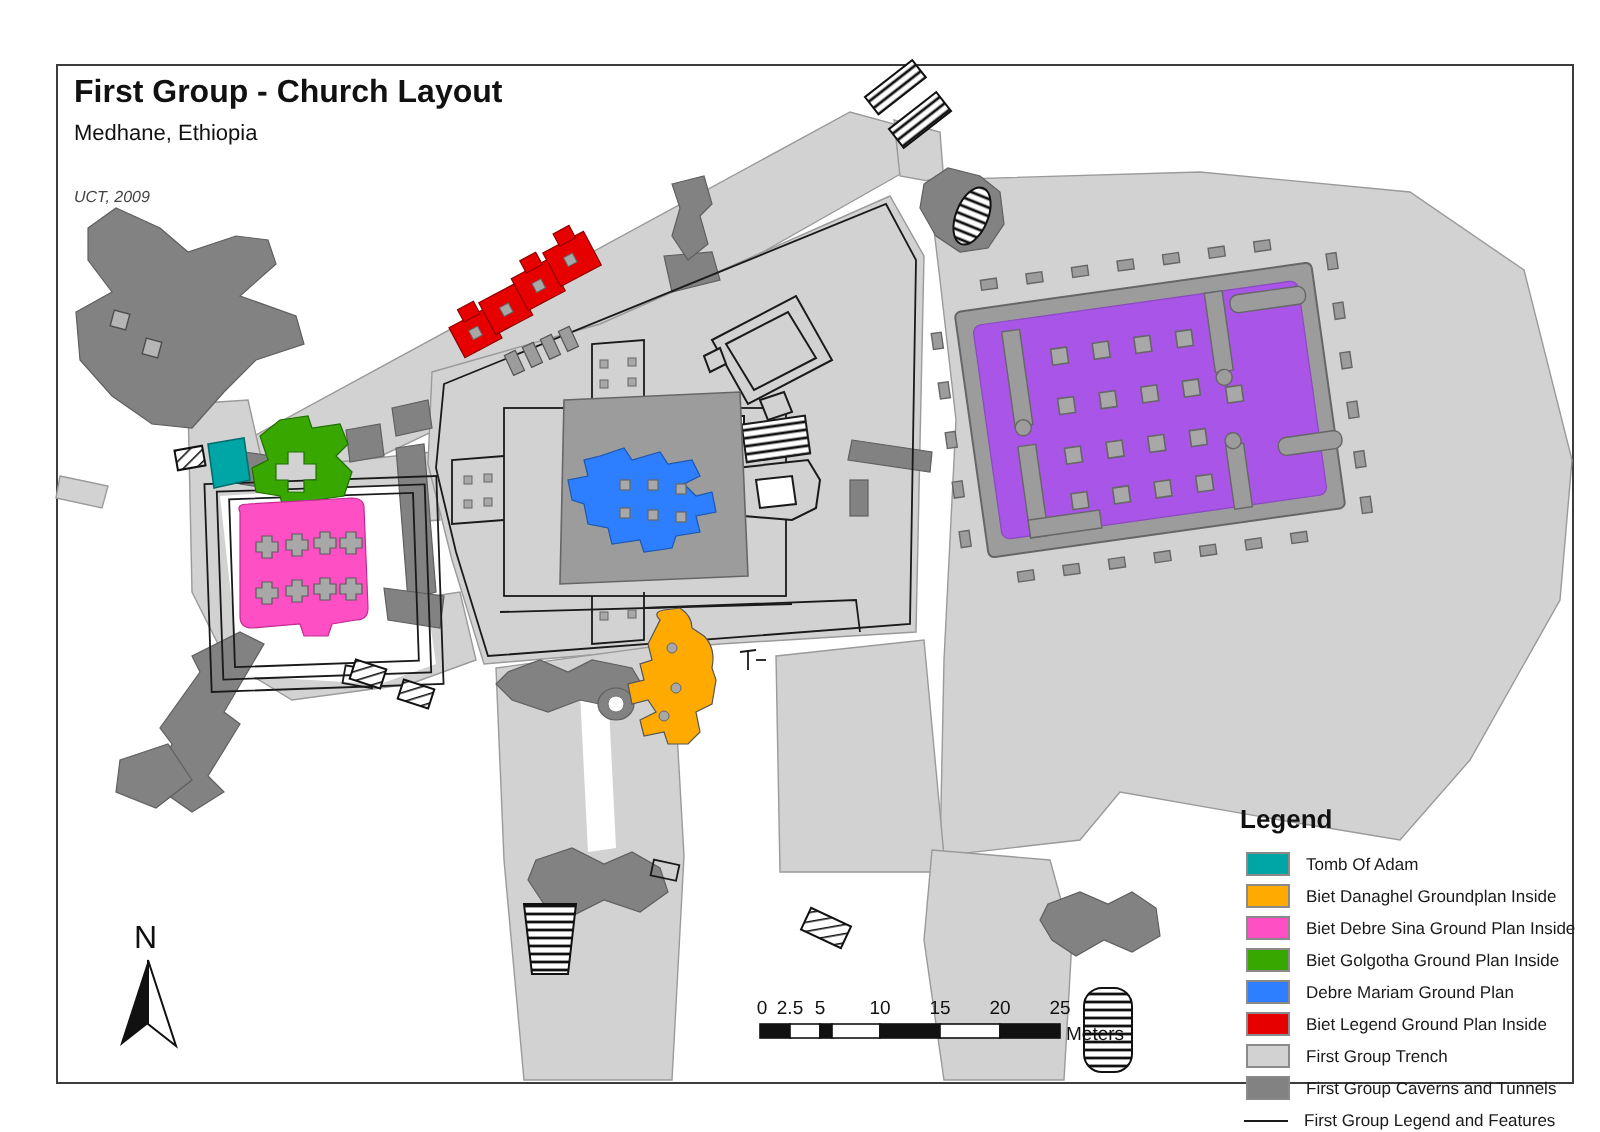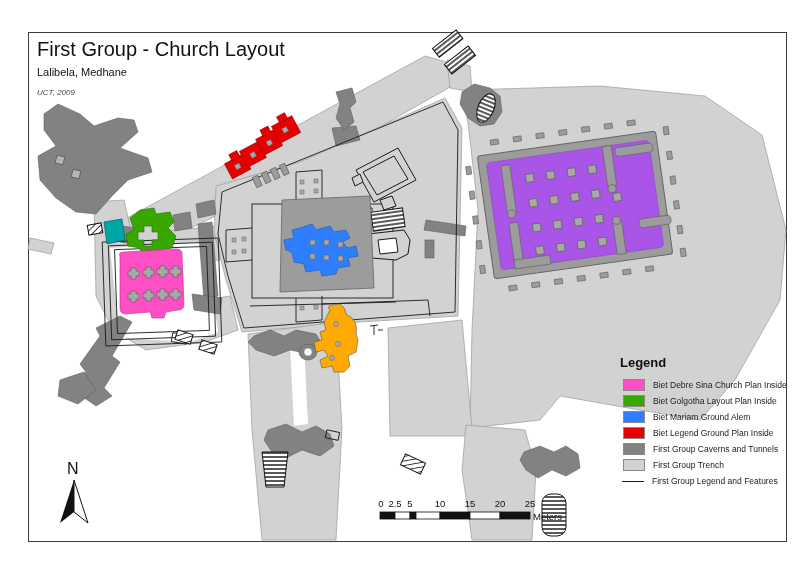--- a/index.html
+++ b/index.html
@@ -2,25 +2,25 @@
 <html><head>
 <meta charset="utf-8">
 <style>
   html,body{margin:0;padding:0;background:#ffffff;}
   body{width:800px;height:566px;position:relative;overflow:hidden;
        font-family:"Liberation Sans","DejaVu Sans",sans-serif;color:#111;}
   #frame{position:absolute;left:28px;top:32px;width:757px;height:508px;
          border:1px solid #3c3c3c;background:#fff;}
   #map-svg{position:absolute;left:0;top:0;width:800px;height:566px;}
   #title-block{position:absolute;left:37px;top:38px;line-height:1.15;}
-  #map-title{font-size:20px;color:#111;}
+  #map-title{font-size:16px;color:#111;font-weight:bold;}
   #map-subtitle{font-size:11px;margin-top:5px;}
-  #map-credit{font-size:8px;font-style:italic;color:#444;margin-top:9px;}
+  #map-credit{font-size:8px;font-style:italic;color:#444;margin-top:20px;}
   #legend{position:absolute;left:620px;top:355px;width:168px;}
-  #legend-title{font-size:13px;font-weight:bold;margin-bottom:7px;}
+  #legend-title{font-size:13px;font-weight:bold;margin-bottom:7px;margin-top:47px;}
   .legend-row{display:flex;align-items:center;height:16px;}
   .legend-swatch{width:20px;height:10px;margin-left:3px;margin-right:8px;
                  border:0.5px solid #8a8a8a;flex:none;}
   .legend-line{width:22px;height:0;border:none;border-top:1.4px solid #1a1a1a;
                margin-left:2px;margin-right:8px;flex:none;}
   .legend-label{font-size:8.5px;color:#1a1a1a;white-space:nowrap;}
 </style>
 </head>
 <body>
 
@@ -299,47 +299,55 @@
       <rect x="440" y="512" width="30" height="7" fill="#111"></rect>
       <rect x="470" y="512" width="30" height="7" fill="#fff"></rect>
       <rect x="500" y="512" width="30" height="7" fill="#111"></rect>
     </g>
     <text x="533" y="520" font-size="9.5" fill="#111">Meters</text>
   </g>
 </svg>
 
 <div id="title-block">
   <div id="map-title">First Group - Church Layout</div>
-  <div id="map-subtitle">Lalibela, Medhane</div>
+  <div id="map-subtitle">Medhane, Ethiopia</div>
   <div id="map-credit">UCT, 2009</div>
 </div>
 
 <div id="legend">
   <div id="legend-title">Legend</div>
   <div class="legend-row">
+    <div class="legend-swatch" style="background: rgb(0, 165, 165);"></div>
+    <div class="legend-label">Tomb Of Adam</div>
+  </div>
+  <div class="legend-row">
+    <div class="legend-swatch" style="background: rgb(255, 170, 0);"></div>
+    <div class="legend-label">Biet Danaghel Groundplan Inside</div>
+  </div>
+  <div class="legend-row">
     <div class="legend-swatch" style="background: rgb(255, 79, 196);"></div>
-    <div class="legend-label">Biet Debre Sina Church Plan Inside</div>
+    <div class="legend-label">Biet Debre Sina Ground Plan Inside</div>
   </div>
   <div class="legend-row">
     <div class="legend-swatch" style="background: rgb(56, 168, 0);"></div>
-    <div class="legend-label">Biet Golgotha Layout Plan Inside</div>
+    <div class="legend-label">Biet Golgotha Ground Plan Inside</div>
   </div>
   <div class="legend-row">
     <div class="legend-swatch" style="background: rgb(46, 127, 255);"></div>
-    <div class="legend-label">Biet Mariam Ground Alem</div>
+    <div class="legend-label">Debre Mariam Ground Plan</div>
   </div>
   <div class="legend-row">
     <div class="legend-swatch" style="background: rgb(230, 0, 0);"></div>
     <div class="legend-label">Biet Legend Ground Plan Inside</div>
   </div>
   <div class="legend-row">
+    <div class="legend-swatch" style="background: rgb(210, 210, 210);"></div>
+    <div class="legend-label">First Group Trench</div>
+  </div>
+  <div class="legend-row">
     <div class="legend-swatch" style="background: rgb(130, 130, 130);"></div>
     <div class="legend-label">First Group Caverns and Tunnels</div>
   </div>
   <div class="legend-row">
-    <div class="legend-swatch" style="background: rgb(210, 210, 210);"></div>
-    <div class="legend-label">First Group Trench</div>
-  </div>
-  <div class="legend-row">
     <div class="legend-line" style="border-top-color: rgb(26, 26, 26);"></div>
     <div class="legend-label">First Group Legend and Features</div>
   </div>
 </div>
 
 </body></html>

